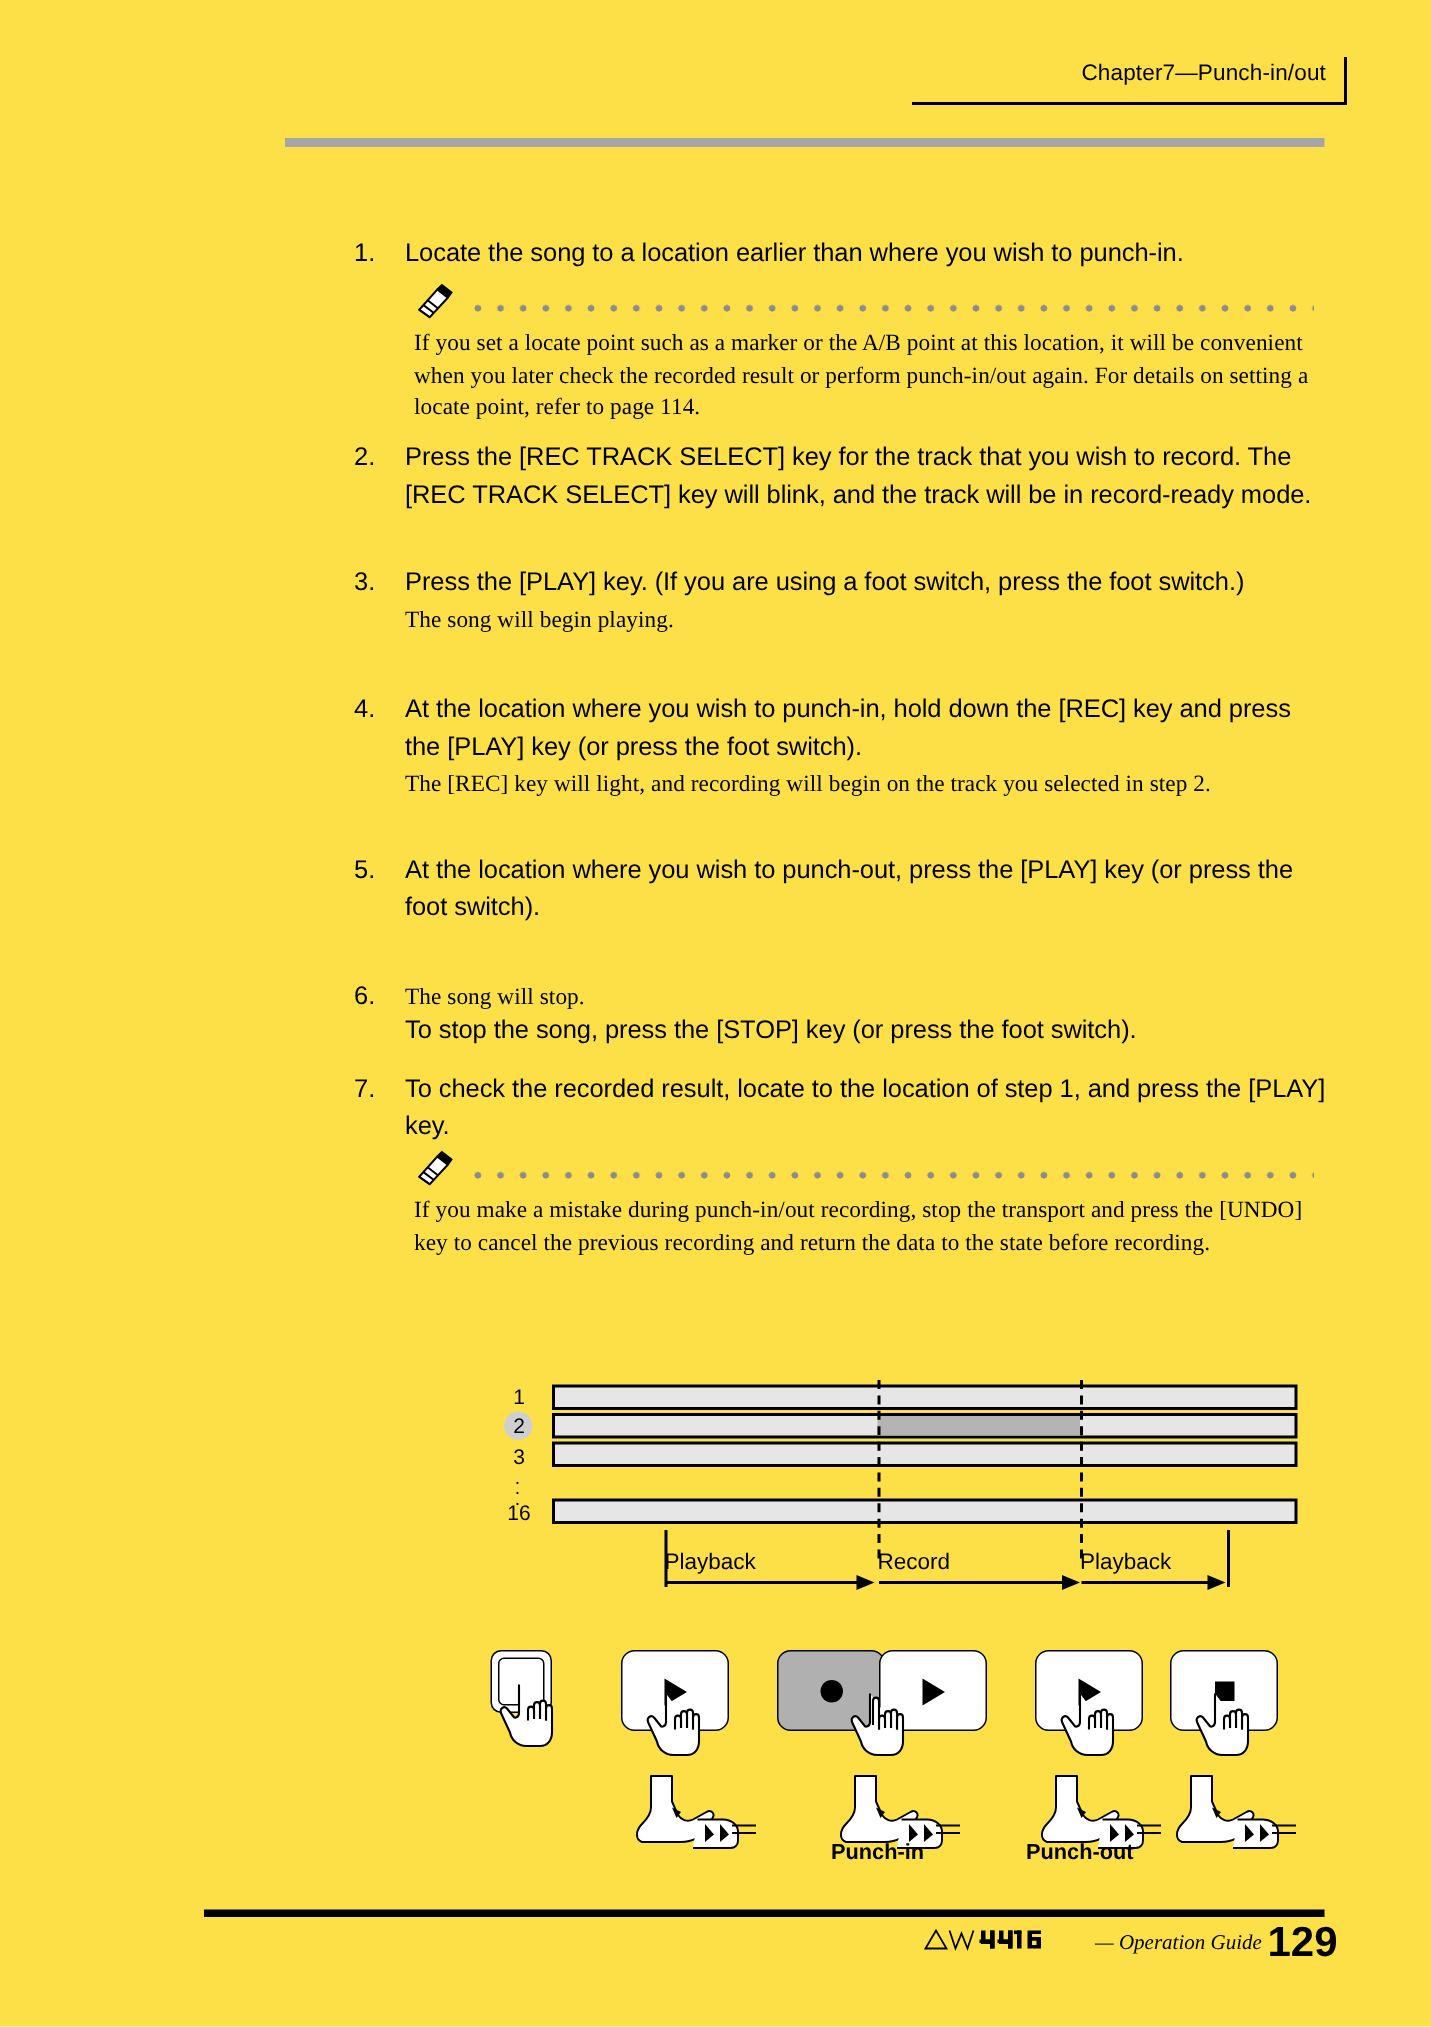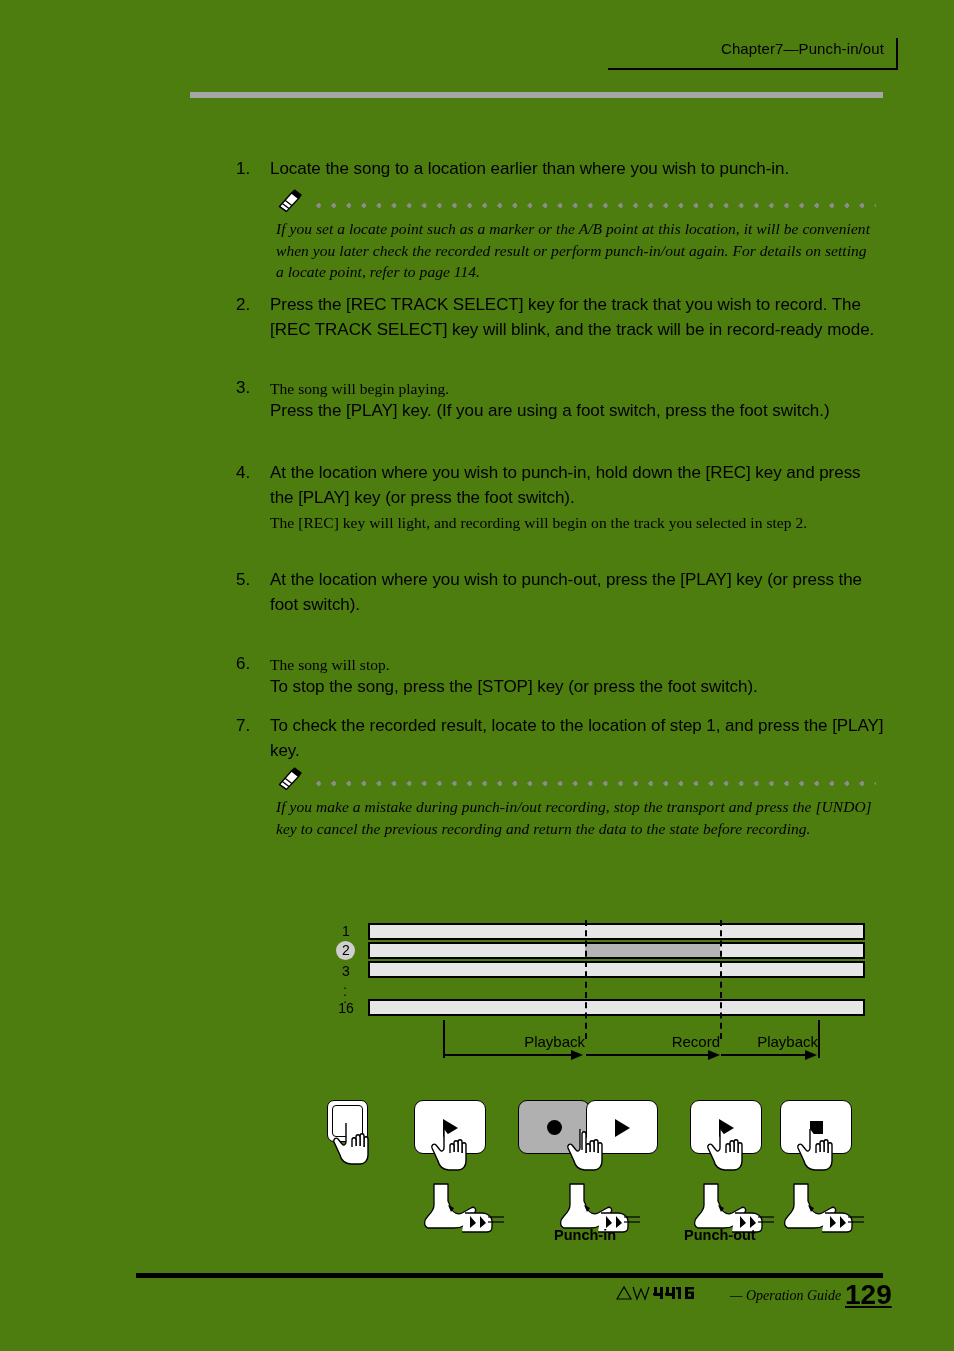--- a/index.html
+++ b/index.html
@@ -8,21 +8,21 @@
     background: #ffffff;
   }
   body {
     font-family: "Liberation Sans", sans-serif;
     color: #000000;
   }
   #page {
     position: relative;
     width: 954px;
     height: 1351px;
-    background: #4d7c0f;
+    background: #fde047;
     overflow: hidden;
   }
 
   
   .hdr {
     position: absolute;
     left: 608px;
     top: 40px;
     width: 290px;
     height: 30px;
@@ -124,21 +124,20 @@
     top: 13px;
     width: 560px;
     height: 5px;
     background-image: radial-gradient(circle at 2.6px 2.6px, #8c8c8c 2.2px, rgba(0,0,0,0) 2.4px);
     background-size: 15.1px 5.2px;
     background-repeat: repeat-x;
   }
   .note-text {
     margin-top: 2px;
     font-family: "Liberation Serif", serif;
-    font-style: italic;
     font-size: 15.5px;
     line-height: 21.5px;
     letter-spacing: 0.05px;
   }
 
   
   .diagram-intro {
     position: absolute;
     left: 270px;
     top: 884px;
@@ -213,21 +212,21 @@
     position: absolute;
     width: 0;
     height: 0;
     border-top: 5.5px solid transparent;
     border-bottom: 5.5px solid transparent;
     border-left: 12px solid #000;
   }
   .tl-label {
     position: absolute;
     font-size: 15px;
-    text-align: right;
+    text-align: left;
     white-space: nowrap;
   }
 
   
   .key {
     position: absolute;
     background: #ffffff;
     border: 1.8px solid #000;
     border-radius: 9px;
     box-sizing: border-box;
@@ -301,21 +300,20 @@
     font-size: 14px;
     white-space: nowrap;
   }
   .footer-page {
     position: absolute;
     left: 845px;
     top: 1279px;
     font-size: 28px;
     font-weight: bold;
     white-space: nowrap;
-    text-decoration: underline;
   }
 </style>
 </head>
 <body>
 
 <div id="page">
 
   <div class="hdr">
     <div class="hdr-text">Chapter7—Punch-in/out</div>
     <div class="hdr-vrule"></div>
@@ -345,22 +343,22 @@
     <div class="note-text">If you set a locate point such as a marker or the A/B point at this location, it will be convenient when you later check the recorded result or perform punch-in/out again. For details on setting a locate point, refer to page 114.</div>
   </div>
 
   <div class="step" style="top:293px;">
     <div class="step-num">2.</div>
     <div class="step-body">Press the [REC TRACK SELECT] key for the track that you wish to record. The [REC TRACK SELECT] key will blink, and the track will be in record-ready mode.</div>
   </div>
 
   <div class="step" style="top:376px;">
     <div class="step-num">3.</div>
+    <div class="step-body">Press the [PLAY] key. (If you are using a foot switch, press the foot switch.)</div>
     <div class="step-body sub">The song will begin playing.</div>
-    <div class="step-body">Press the [PLAY] key. (If you are using a foot switch, press the foot switch.)</div>
   </div>
 
   <div class="step" style="top:461px;">
     <div class="step-num">4.</div>
     <div class="step-body">At the location where you wish to punch-in, hold down the [REC] key and press the [PLAY] key (or press the foot switch).</div>
     <div class="step-body sub">The [REC] key will light, and recording will begin on the track you selected in step 2.</div>
   </div>
 
   <div class="step" style="top:568px;">
     <div class="step-num">5.</div>

